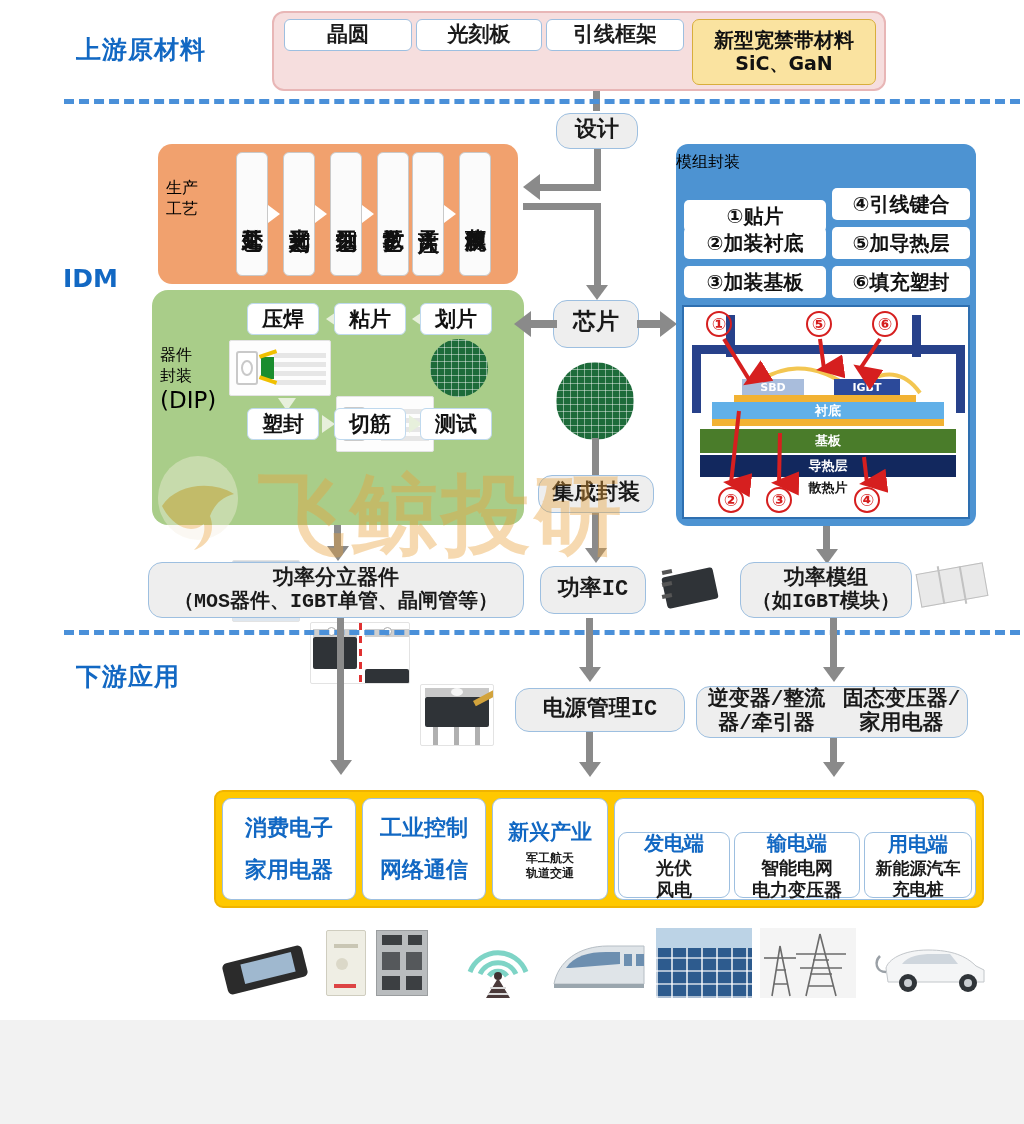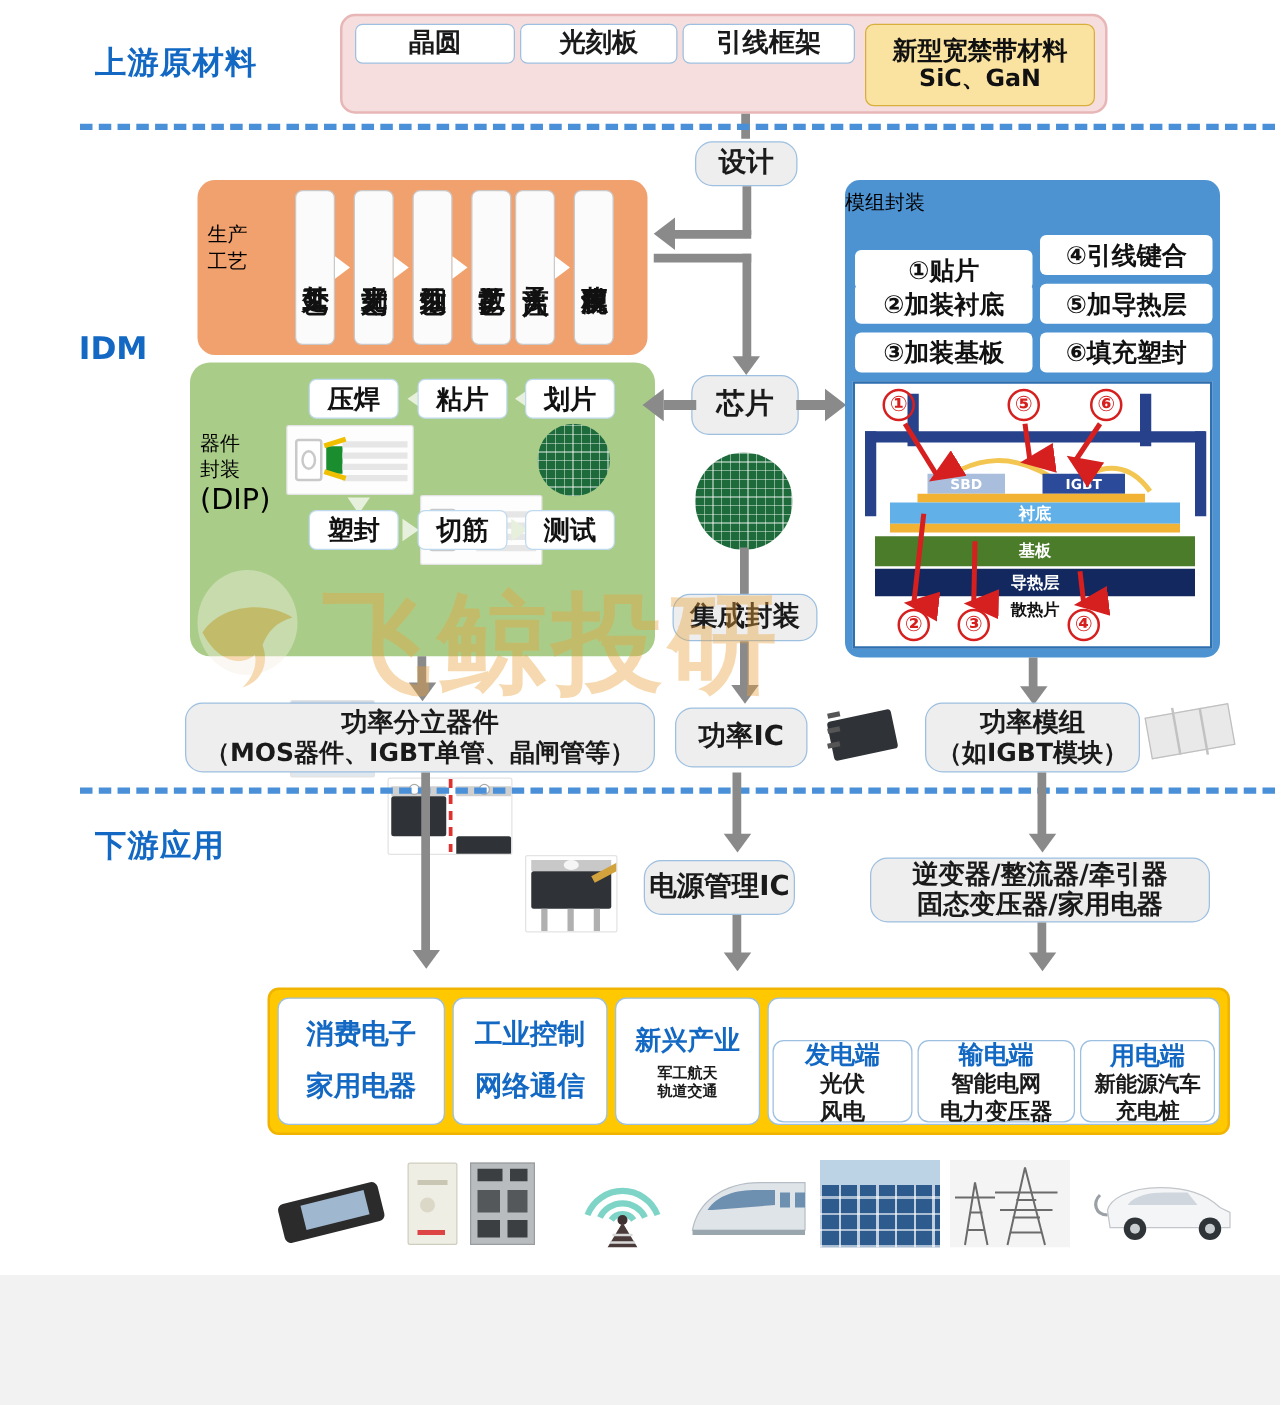--- a/index.html
+++ b/index.html
@@ -19,20 +19,21 @@
   
   .gbox {
     background: #eeeeee;
     border: 1.5px solid #9dbfe0;
     border-radius: 14px;
     display: flex; align-items: center; justify-content: center;
     text-align: center;
     color: #1a1a1a;
     font-weight: bold;
     line-height: 1.12;
+    font-family: Liberation Mono, monospace;
   }
   .wbox {
     background: #ffffff;
     border: 1.5px solid #9dbfe0;
     border-radius: 6px;
     display: flex; align-items: center; justify-content: center;
     text-align: center;
     color: #1a1a1a;
     font-weight: bold;
     line-height: 1.1;
@@ -414,27 +415,27 @@
 
   <div class="abs divider" style="left:64px; top:630px; width:956px;"></div>
 
   <div class="abs seclabel" style="left:76px; top:660px;">下游应用</div>
 
   <div class="ln" style="left:337px; top:618px; width:7px; height:145px;"></div>
   <div class="ar-d" style="left:330px; top:760px;"></div>
 
   <div class="ln" style="left:586px; top:618px; width:7px; height:52px;"></div>
   <div class="ar-d" style="left:579px; top:667px;"></div>
-  <div class="abs gbox" style="left:515px; top:688px; width:121px; height:44px; font-size:22px;">电源管理IC</div>
+  <div class="abs gbox" style="left:515px; top:688px; width:170px; height:44px; font-size:22px;">电源管理IC</div>
   <div class="ln" style="left:586px; top:732px; width:7px; height:33px;"></div>
   <div class="ar-d" style="left:579px; top:762px;"></div>
 
   <div class="ln" style="left:830px; top:618px; width:7px; height:52px;"></div>
   <div class="ar-d" style="left:823px; top:667px;"></div>
-  <div class="abs gbox" style="left:696px; top:686px; width:272px; height:52px; flex-direction:column; font-size:21px;">
+  <div class="abs gbox" style="left:696px; top:686px; width:272px; height:52px; flex-direction:row; font-size:21px;">
     <div>逆变器/整流器/牵引器</div>
     <div>固态变压器/家用电器</div>
   </div>
   <div class="ln" style="left:830px; top:738px; width:7px; height:27px;"></div>
   <div class="ar-d" style="left:823px; top:762px;"></div>
 
   <div class="abs yellowbox" style="left:214px; top:790px; width:770px; height:118px;"></div>
 
   <div class="abs appcell" style="left:222px; top:798px; width:134px; height:102px;">
     <div class="appblue">消费电子</div>

